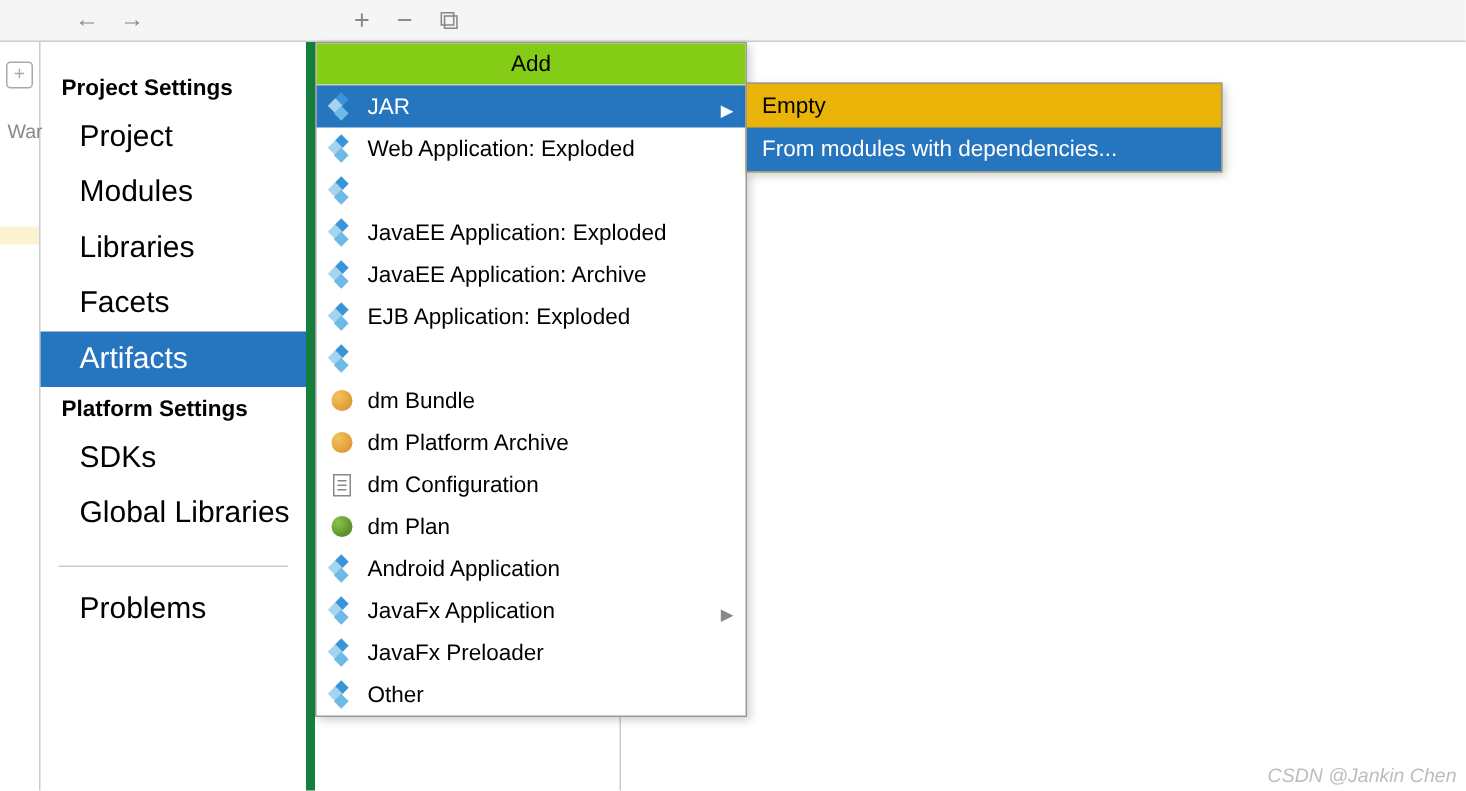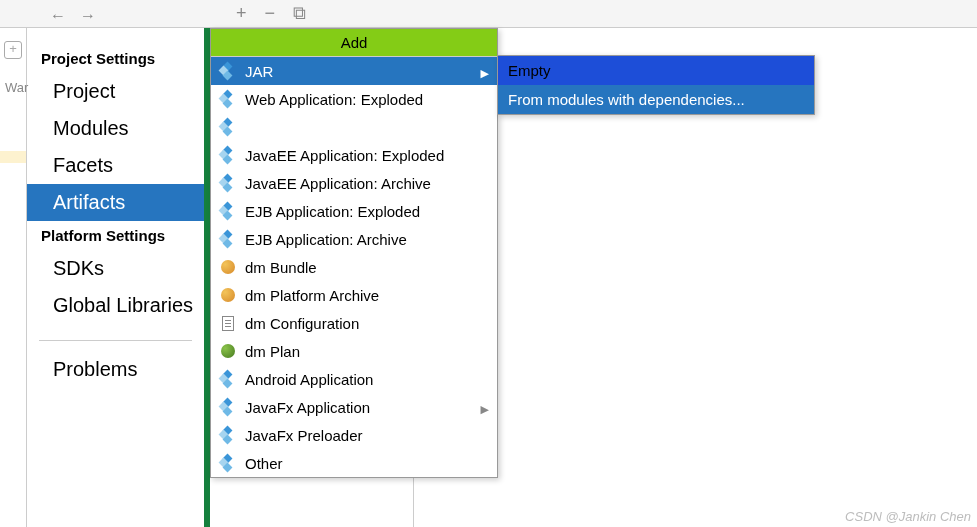--- a/index.html
+++ b/index.html
@@ -199,21 +199,21 @@
       position:absolute;
       top:3px; left:2px; right:2px;
       height:1px; background:#888;
       box-shadow: 0 3px 0 #888, 0 6px 0 #888;
     }
     .popup-sub {
       position: absolute;
       top: 55px;
       left: 497px;
       width: 318px;
-      background: #1d4ed8;
+      background: #eab308;
       border: 1px solid #999;
       box-shadow: 2px 2px 6px rgba(0,0,0,0.2);
     }
     .popup-sub-item {
       padding: 6px 10px;
       font-size: 15px;
       cursor: pointer;
     }
     .popup-sub-item.selected {
       background: #2675bf;
@@ -255,20 +255,21 @@
 
 <div class="left-gutter">
   <div class="gutter-icon">+</div>
   <div class="gutter-text">War</div>
 </div>
 
 <div class="sidebar">
   <div class="side-heading">Project Settings</div>
   <div class="side-item">Project</div>
   <div class="side-item">Modules</div>
+  <div class="side-item">Libraries</div>
   <div class="side-item">Facets</div>
   <div class="side-item selected">Artifacts</div>
   <div class="side-heading">Platform Settings</div>
   <div class="side-item">SDKs</div>
   <div class="side-item">Global Libraries</div>
   <div class="side-sep"></div>
   <div class="side-item">Problems</div>
 </div>
 
 <div class="right-panel-border"></div>
@@ -323,21 +324,20 @@
           </span>
         </span>
         <span>EJB Application: Exploded</span>
       </div>
       <div class="popup-item">
         <span class="icon-box">
           <span class="icon-diamonds">
             <span class="icon-diamonds-dot"></span>
           </span>
         </span>
-        <span>EJB Application: Archive</span>
       </div>
       <div class="popup-item">
         <span class="icon-box">
           <span class="icon-globe"></span>
         </span>
         <span>dm Bundle</span>
       </div>
       <div class="popup-item">
         <span class="icon-box">
           <span class="icon-globe"></span>

